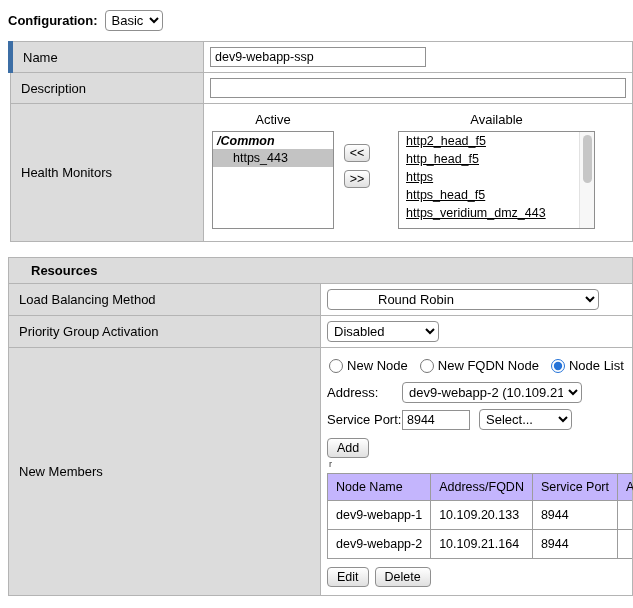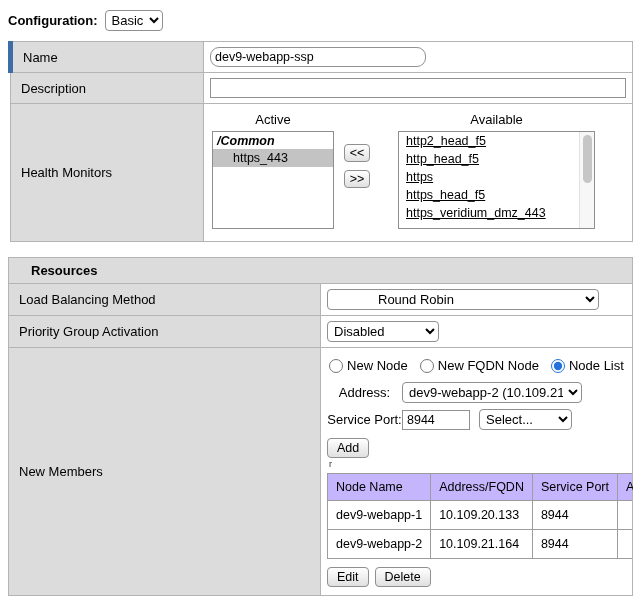--- a/index.html
+++ b/index.html
@@ -24,21 +24,21 @@
   .form-table { border-collapse: collapse; width: 625px; table-layout: fixed; }
   .form-table td { border: 1px solid #b4b4b4; }
   .label-cell { width: 193px; background: #dcdcdc; padding: 7px 10px; font-size: 13px; vertical-align: middle; }
   .label-cell.req { border-left: 5px solid #3c6ea5; }
   .value-cell { background: #fff; padding: 5px 6px; vertical-align: middle; }
 
   input[type=text] {
     border: 1px solid #919191; height: 20px; font-size: 12.5px;
     padding: 0 4px; font-family: inherit; background: #fff;
   }
-  .name-input { width: 216px; border-radius: 9px; }
+  .name-input { width: 216px; }
   .desc-input { width: 100%; }
 
   
   .hm-cell { padding: 8px 6px 12px 6px; }
   .hm-wrap { display: flex; gap: 10px; align-items: flex-start; }
   .hm-col-active { width: 122px; margin-left: 2px; }
   .hm-col-available { width: 197px; margin-left: 18px; }
   .hm-title { text-align: center; margin-bottom: 4px; font-size: 13px; }
   .listbox {
     border: 1px solid #8e8e8e; background: #fff; height: 98px;
@@ -73,21 +73,21 @@
   }
   .lb-select { width: 272px; padding-left: 46px; }
   .pga-select { width: 112px; }
 
   
   .nm-cell { padding: 8px 6px 8px 6px; }
   .radio-row { display: flex; justify-content: center; align-items: center; gap: 12px; margin: 2px 0 9px 0; font-size: 13px; }
   .radio-row label { display: flex; align-items: center; gap: 4px; justify-content: center; }
   input[type=radio] { accent-color: #2573d8; margin: 0; width: 14px; height: 14px; }
   .field-row { display: flex; align-items: center; margin: 6px 0; font-size: 13px; }
-  .field-label { width: 75px; text-align: center; }
+  .field-label { width: 75px; }
   .addr-select { width: 180px; }
   .port-input { width: 68px; margin-right: 9px; }
   .port-select { width: 93px; }
   .add-row { margin: 8px 0 1px 0; }
   .stray { font-size: 9px; line-height: 11px; color: #333; padding-left: 2px; }
 
   .members-table { border-collapse: collapse; margin: 3px 0 8px 0; font-size: 12.5px; }
   .members-table th {
     background: #c4b5fd; font-weight: normal; text-align: left;
     border: 1px solid #9c9c9c; padding: 6px 8px; white-space: nowrap;

